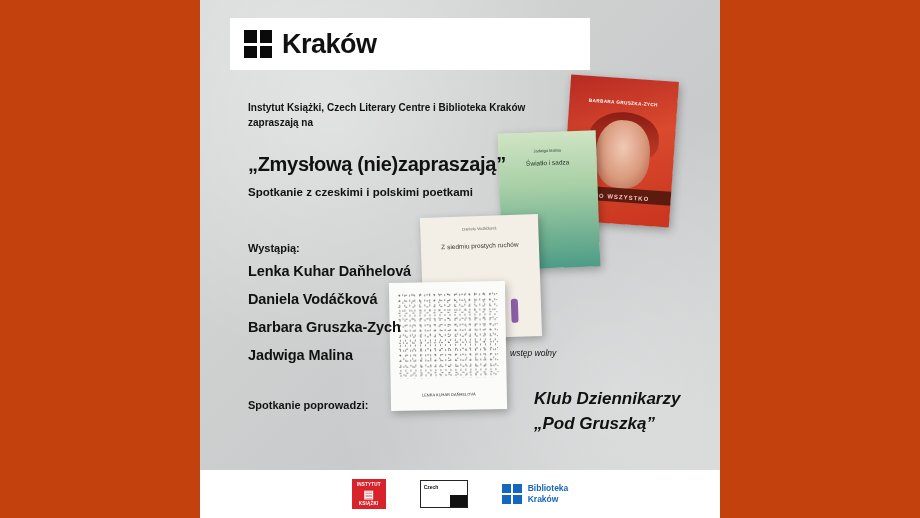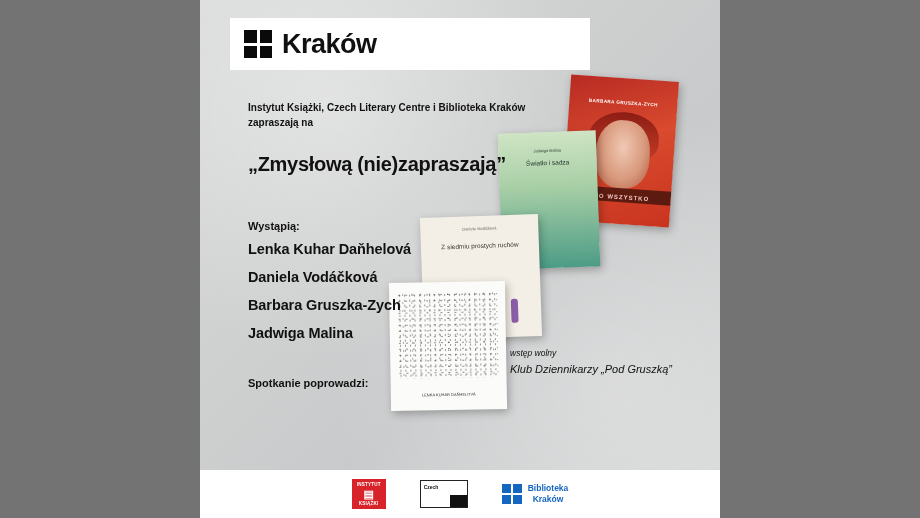--- a/index.html
+++ b/index.html
@@ -10,21 +10,21 @@
   body {
     width: 920px;
     height: 518px;
     font-family: "Liberation Sans", sans-serif;
     overflow: hidden;
   }
   .page {
     position: relative;
     width: 920px;
     height: 518px;
-    background: #737373;
+    background: #c2410c;
   }
   
   .poster {
     position: absolute;
     left: 200px;
     top: 0;
     width: 520px;
     height: 518px;
     background: linear-gradient(135deg, #d9dada 0%, #cfd0d0 35%, #c9cacb 60%, #d6d7d7 100%);
     overflow: hidden;
@@ -131,27 +131,28 @@
     color: #111;
   }
   .date-line {
     font-size: 12.5px;
     margin-bottom: 2px;
   }
   .date-line b { font-weight: bold; }
   .free {
     font-size: 8.5px;
     font-style: italic;
-    margin-bottom: 4px;
+    margin-bottom: 29px;
   }
   .venue {
-    font-size: 11px;
+    font-size: 17px;
     font-style: italic;
-    font-weight: normal;
+    font-weight: bold;
     line-height: 1.45;
+    margin-left: 24px;
   }
   
   .footer-strip {
     position: absolute;
     left: 0;
     bottom: 52px;
     width: 520px;
     text-align: center;
     font-size: 11.5px;
     font-weight: bold;
@@ -214,21 +215,20 @@
     right: 0;
     bottom: 0;
     width: 17px;
     height: 12px;
     background: #111;
   }
   .logo-bk {
     display: flex;
     align-items: center;
     gap: 6px;
-    text-align: center;
   }
   .logo-bk-mark {
     width: 20px;
     height: 20px;
     display: grid;
     grid-template-columns: 1fr 1fr;
     grid-template-rows: 1fr 1fr;
     gap: 2px;
   }
   .logo-bk-mark span { background: #1566c0; }
@@ -407,20 +407,21 @@
           <span class="b3"></span>
           <span class="b4"></span>
       </div>
       <div class="krakow-word">Kraków</div>
     </div>
 
     <div class="txt">
       <div class="invite" style="white-space: pre-line;">Instytut Książki, Czech Literary Centre i Biblioteka Kraków
 zapraszają na</div>
       <div class="title">„Zmysłową (nie)zapraszają”</div>
+      <div class="subtitle">Spotkanie z czeskimi i polskimi poetkami</div>
 
       <div class="perform-label">Wystąpią:</div>
       <div class="name">Lenka Kuhar Daňhelová</div>
       <div class="name">Daniela Vodáčková</div>
       <div class="name">Barbara Gruszka-Zych</div>
       <div class="name">Jadwiga Malina</div>
 
       <div class="host-label">Spotkanie poprowadzi:</div>
     </div>
 

